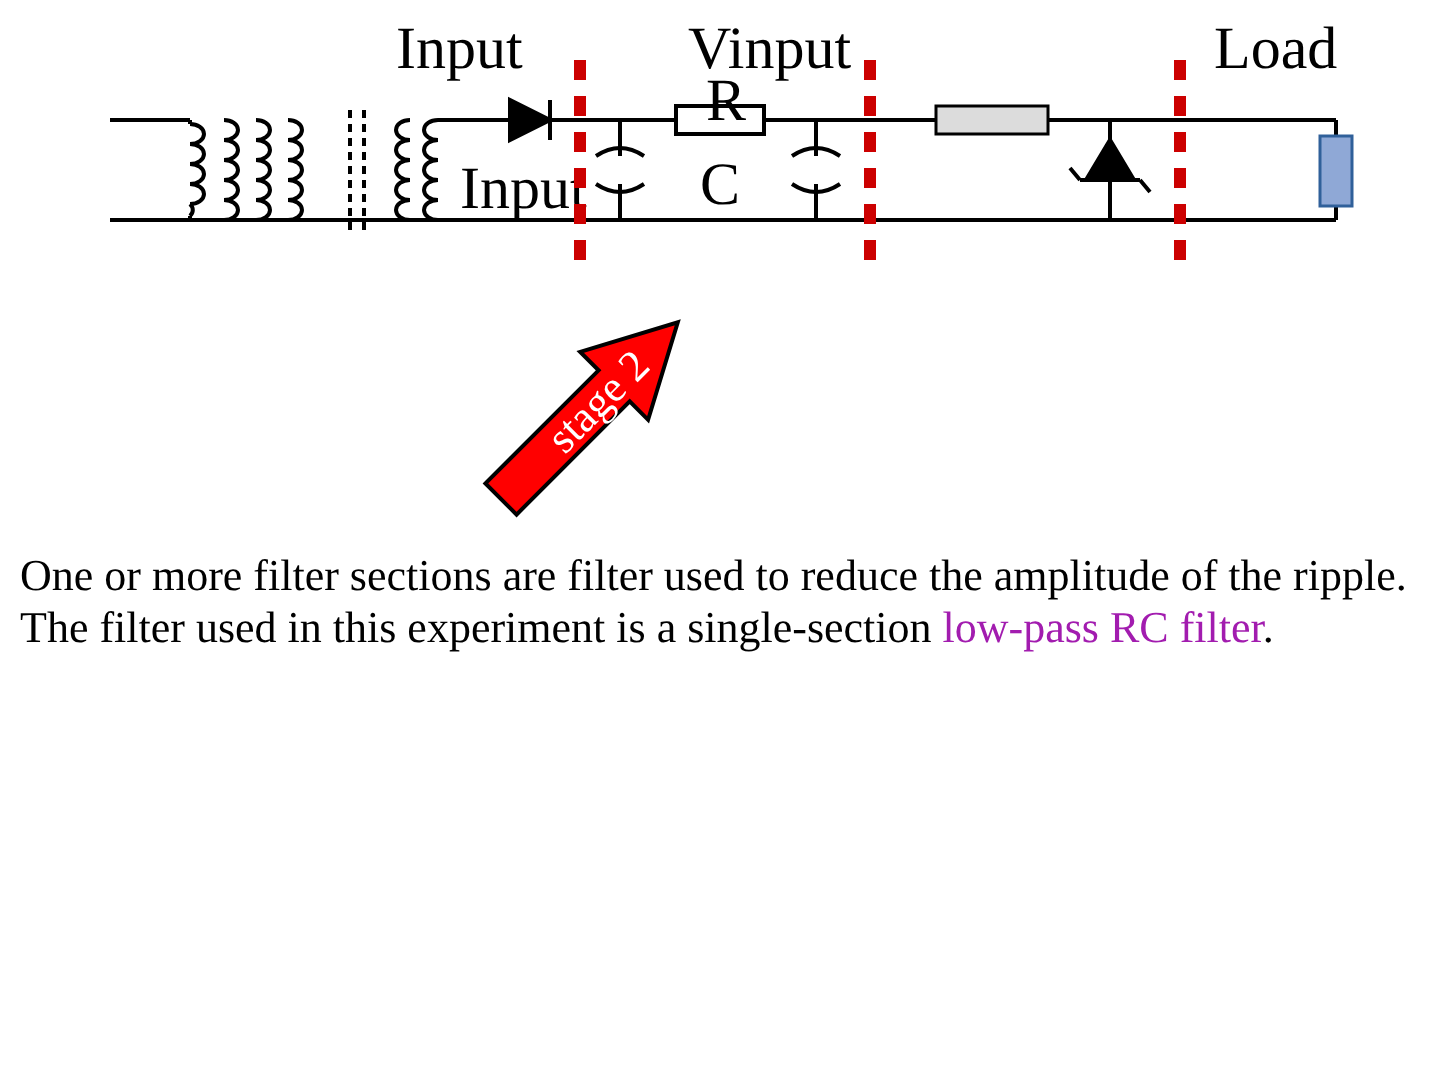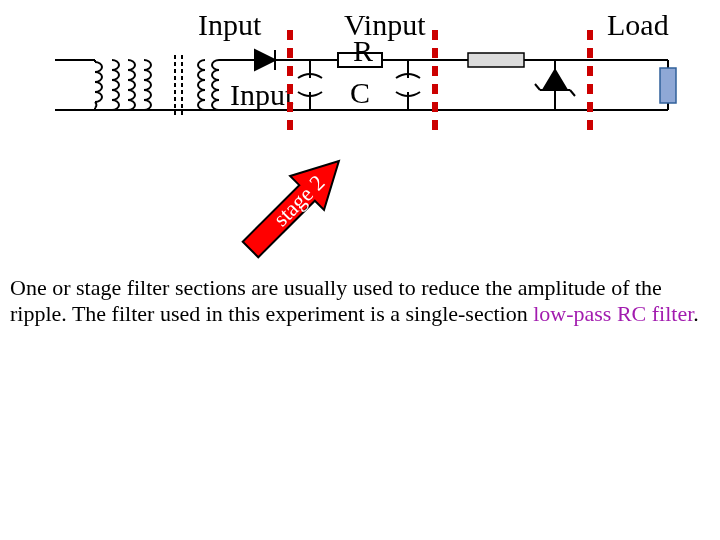--- a/index.html
+++ b/index.html
@@ -108,16 +108,16 @@
       <line x1="590" y1="30" x2="590" y2="130"></line>
     </g>
 
     <g transform="translate(300,200) rotate(-45)">
       <polygon points="-70,-11 10,-11 10,-24 55,0 10,24 10,11 -70,11" fill="#ff0000" stroke="#000" stroke-width="2"></polygon>
       <text x="-32" y="7" font-family="Times New Roman" font-size="22" fill="#fff">stage 2</text>
     </g>
   </svg>
 
   <div class="para">
-    <span>One or stage filter sections are usually used to reduce the amplitude of the ripple. The filter used in this experiment is a single-section </span><span class="red">low-pass RC filter</span><span>.</span>
+    <span>One or more filter sections are filter used to reduce the amplitude of the ripple. The filter used in this experiment is a single-section </span><span class="red">low-pass RC filter</span><span>.</span>
   </div>
 
 </div>
 
 </body></html>

